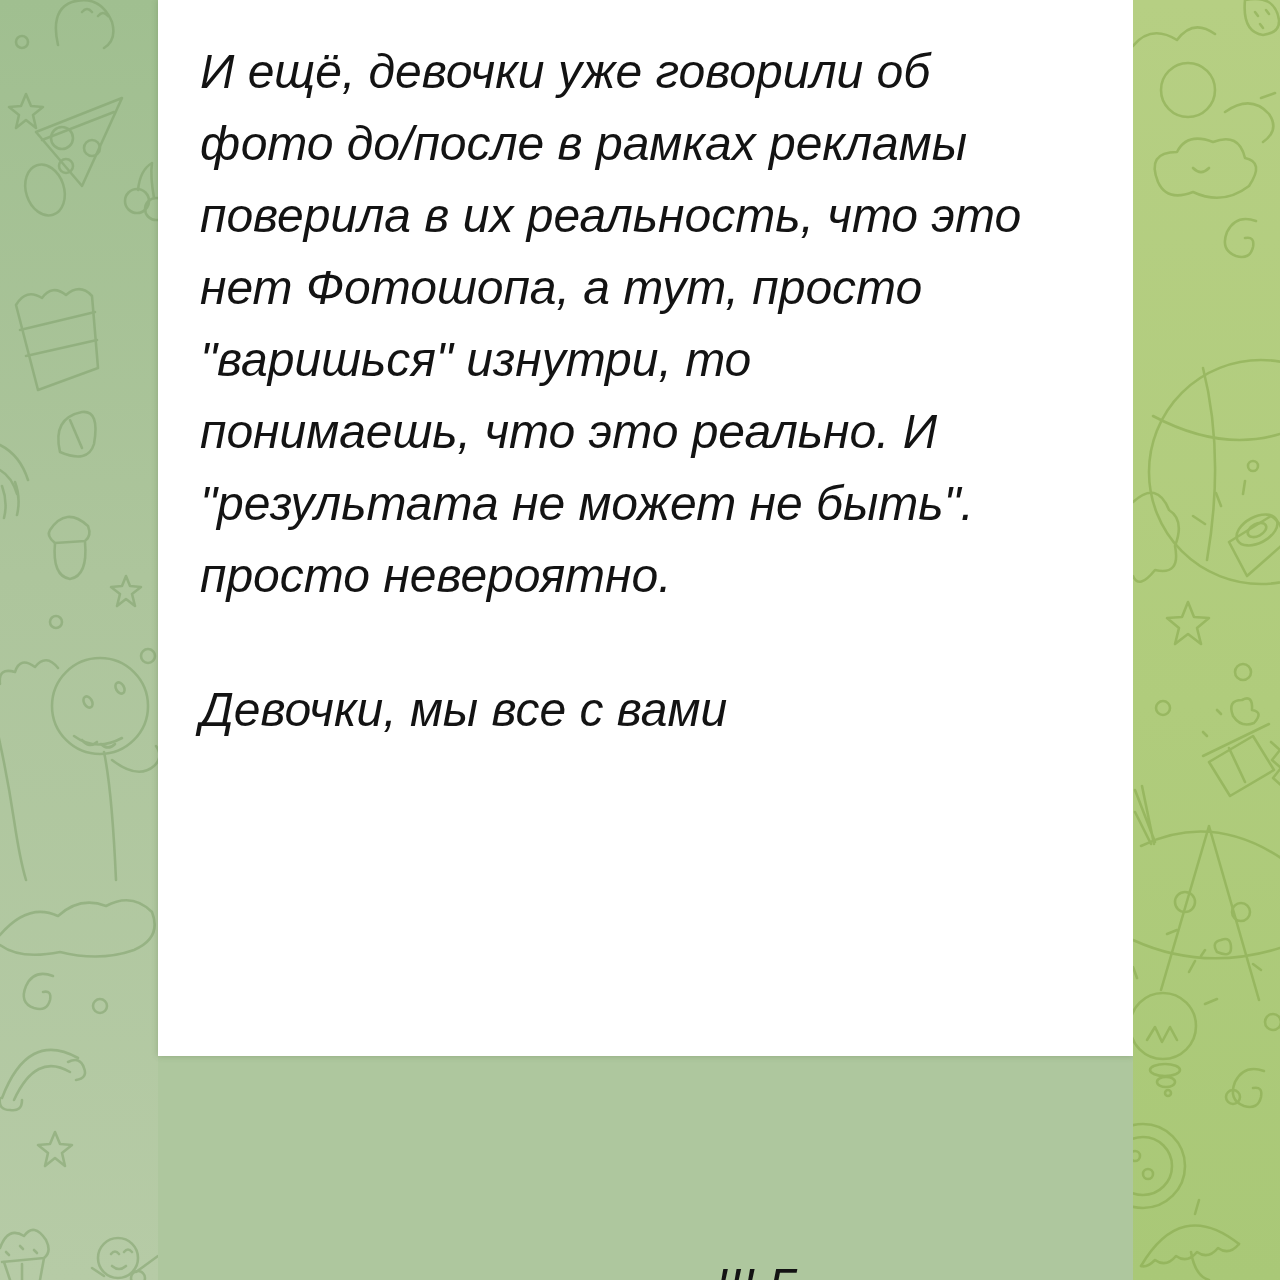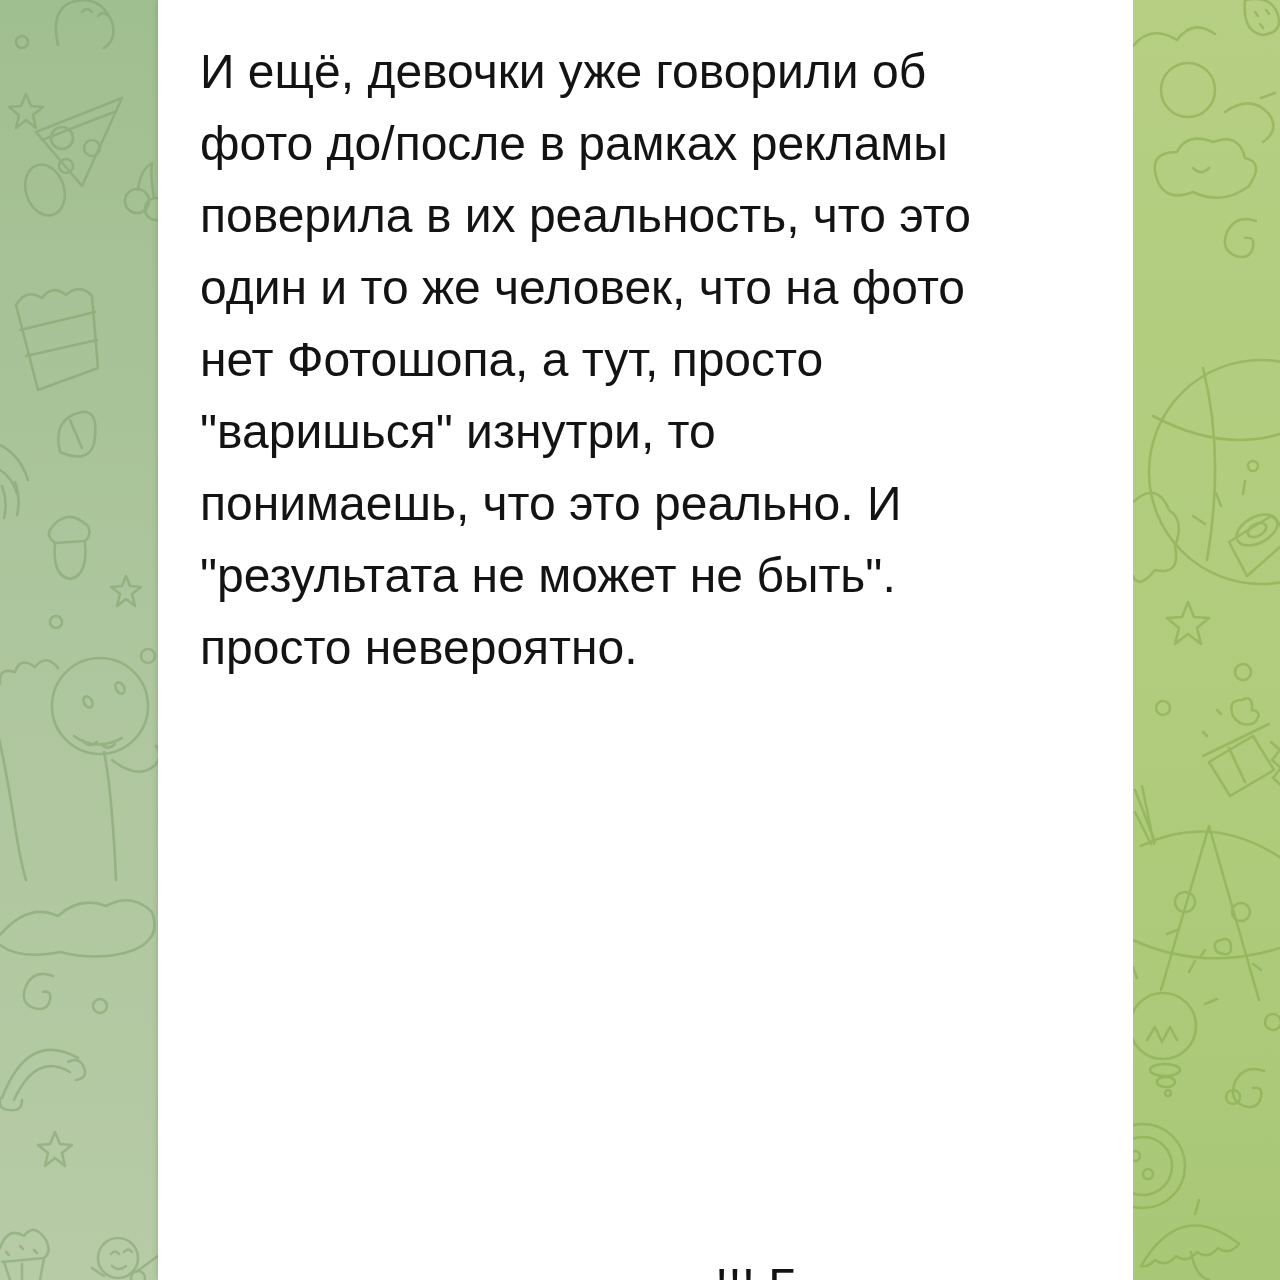--- a/index.html
+++ b/index.html
@@ -5,22 +5,22 @@
   html,body{margin:0;padding:0;}
   body{width:1280px;height:1280px;overflow:hidden;font-family:"Liberation Sans",sans-serif;}
   .screen{position:relative;width:1280px;height:1280px;overflow:hidden;background:#aec79e;}
   .bg{position:absolute;top:0;height:1280px;overflow:hidden;}
   .bg-left{left:0;width:158px;background:linear-gradient(180deg,#a0bf90 0%,#adc59c 45%,#b6cba6 100%);}
   .bg-right{left:1133px;width:147px;background:linear-gradient(180deg,#b6cf83 0%,#b0cc7c 55%,#a9c877 100%);}
   .bg svg{position:absolute;left:0;top:0;}
   .doodles-left{stroke:#7d9f68;opacity:.5;}
   .doodles-right{stroke:#86a84b;opacity:.55;}
   .bg path,.bg circle,.bg ellipse,.bg line{fill:none;stroke-width:2.6;stroke-linecap:round;stroke-linejoin:round;}
-  .bubble{position:absolute;left:158px;top:0;width:975px;height:1280px;background:#ffffff;
-          box-shadow:0 0 6px rgba(70,95,50,.30);}
+  .bubble{position:absolute;left:158px;top:0;width:975px;height:1056px;background:#ffffff;
+          box-shadow:0 0 6px rgba(70,95,50,.30);font-style:italic;}
   .msg-text{position:absolute;left:42px;right:36px;top:36px;font-size:48px;line-height:72px;
             color:#131313;font-weight:400;white-space:nowrap;}
   .para + .para{margin-top:62px;}
   .cutoff{position:absolute;left:557px;top:1250px;font-size:48px;line-height:72px;color:#131313;white-space:nowrap;}
 </style>
 </head>
 <body>
 
 <div class="screen">
 
@@ -103,26 +103,28 @@
       </g>
     </svg>
   </div>
 
   <div class="bubble">
     <div class="msg-text">
         <div class="para">
           <div class="line">И ещё, девочки уже говорили об</div>
           <div class="line">фото до/после в рамках рекламы</div>
           <div class="line">поверила в их реальность, что это</div>
-          <div class="line">один и то же человек, что на фото</div>
           <div class="line">нет Фотошопа, а тут, просто</div>
           <div class="line">"варишься" изнутри, то</div>
           <div class="line">понимаешь, что это реально. И</div>
           <div class="line">"результата не может не быть".</div>
           <div class="line">просто невероятно.</div>
+        </div>
+        <div class="para">
+          <div class="line">Девочки, мы все с вами</div>
         </div>
       </div>
     <div class="cutoff">!!! Г</div>
   </div>
 
   <div class="bg bg-right">
     <svg class="doodles-right" width="147" height="1280" viewBox="0 0 147 1280">
       <g>
         <path d="M112,0 Q142,-6 146,20 Q147,33 130,35 Q109,32 112,0"></path>
         <path d="M122,12 l3,4 M133,10 l3,4 M127,24 l3,4"></path>

